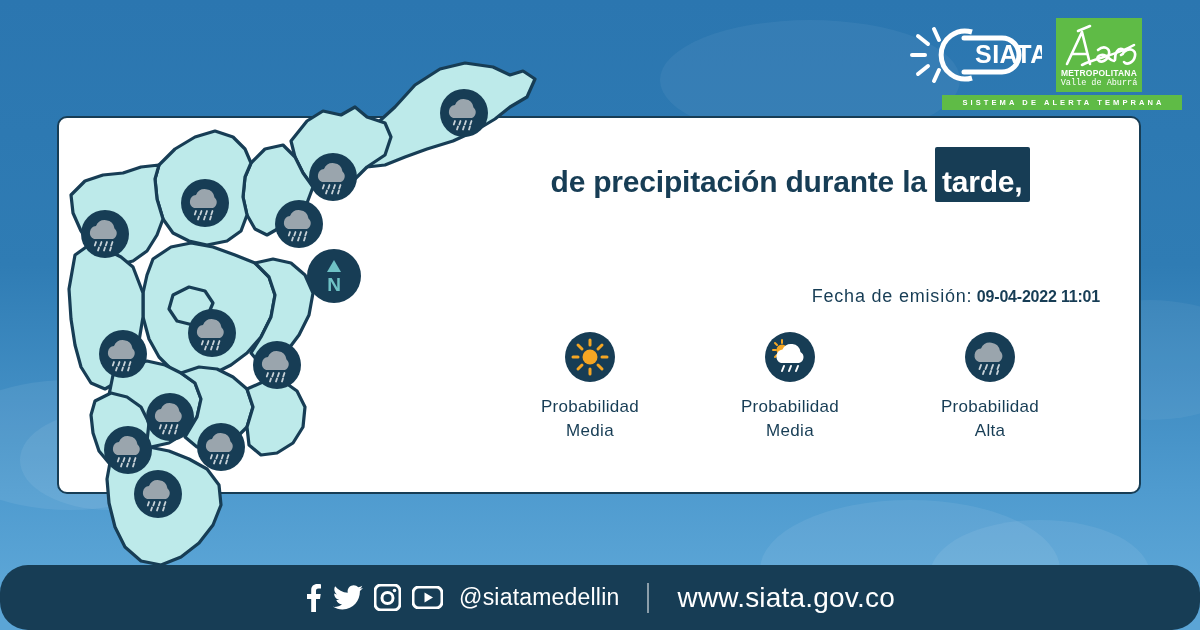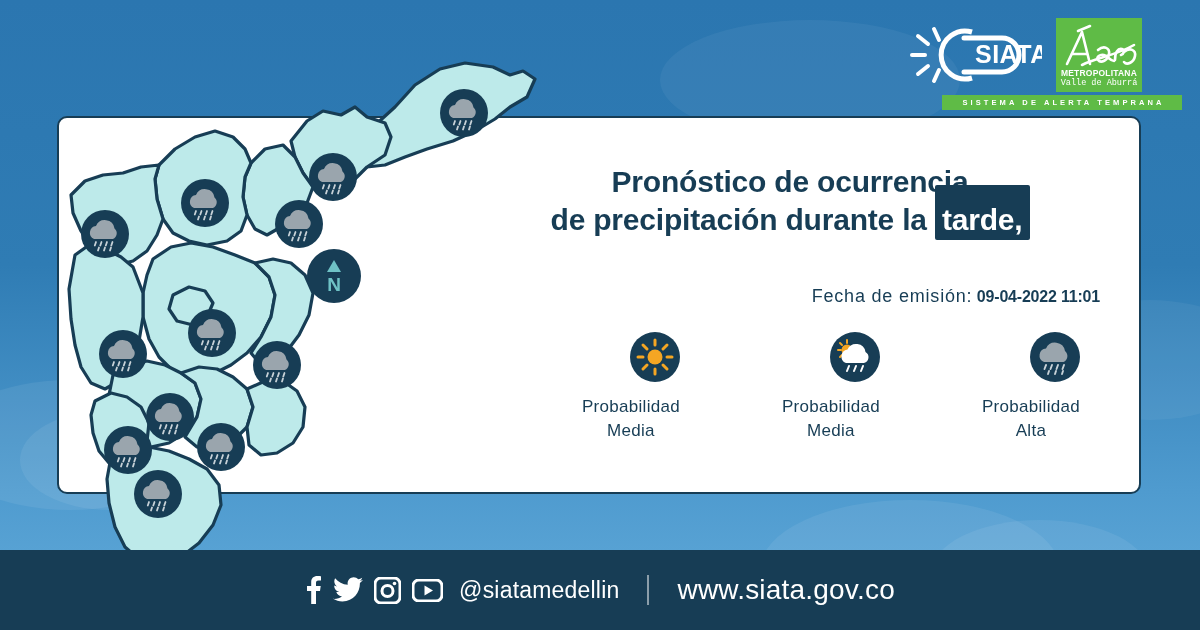--- a/index.html
+++ b/index.html
@@ -160,42 +160,43 @@
     position: absolute;
     left: 500px; top: 332px;
     width: 580px;
     display: flex;
     justify-content: space-between;
   }
   .legend-item {
     width: 180px;
     display: flex;
     flex-direction: column;
-    align-items: flex-end;
+    align-items: center;
   }
   .legend-icon { width: 50px; height: 50px; }
   .legend-icon svg { width: 100%; height: 100%; display: block; }
   .legend-label {
     margin-top: 13px;
     text-align: center;
     color: #173d55;
     font-size: 17px;
     line-height: 24px;
     letter-spacing: .3px;
   }
 
   
   #footer {
     position: absolute;
     left: 0; bottom: 0;
-    width: 1200px; height: 80px;
+    width: 1200px; height: 65px;
     background: #173d55;
     display: flex;
     align-items: center;
     justify-content: center;
+    border-radius: 28px;
   }
   #social-icons {
     display: flex;
     align-items: center;
     gap: 11px;
     margin-right: 16px;
   }
   #social-icons svg { display: block; }
   #handle {
     color: #ffffff;
@@ -497,21 +498,20 @@
     <div id="compass" style="left: 279px; top: 231px;">
       <svg viewBox="0 0 54 54">
         <circle cx="27" cy="27" r="27" fill="#173d55"></circle>
         <polygon points="27,11 34,23 20,23" fill="#6fc2c6"></polygon>
         <text x="27" y="42" text-anchor="middle" font-family="Liberation Sans, sans-serif" font-size="19" font-weight="bold" fill="#6fc2c6">N</text>
       </svg>
     </div>
   </div>
 
   <div id="headline">
-    <div>Pronóstico de ocurrencia</div>
     <div>
       <span>de precipitación durante la </span><span class="hl">tarde,</span>
     </div>
   </div>
 
   <div id="date-row">
     <span id="date-label">Fecha de emisión:</span>
     <span id="date-value">09-04-2022 11:01</span>
   </div>
 

